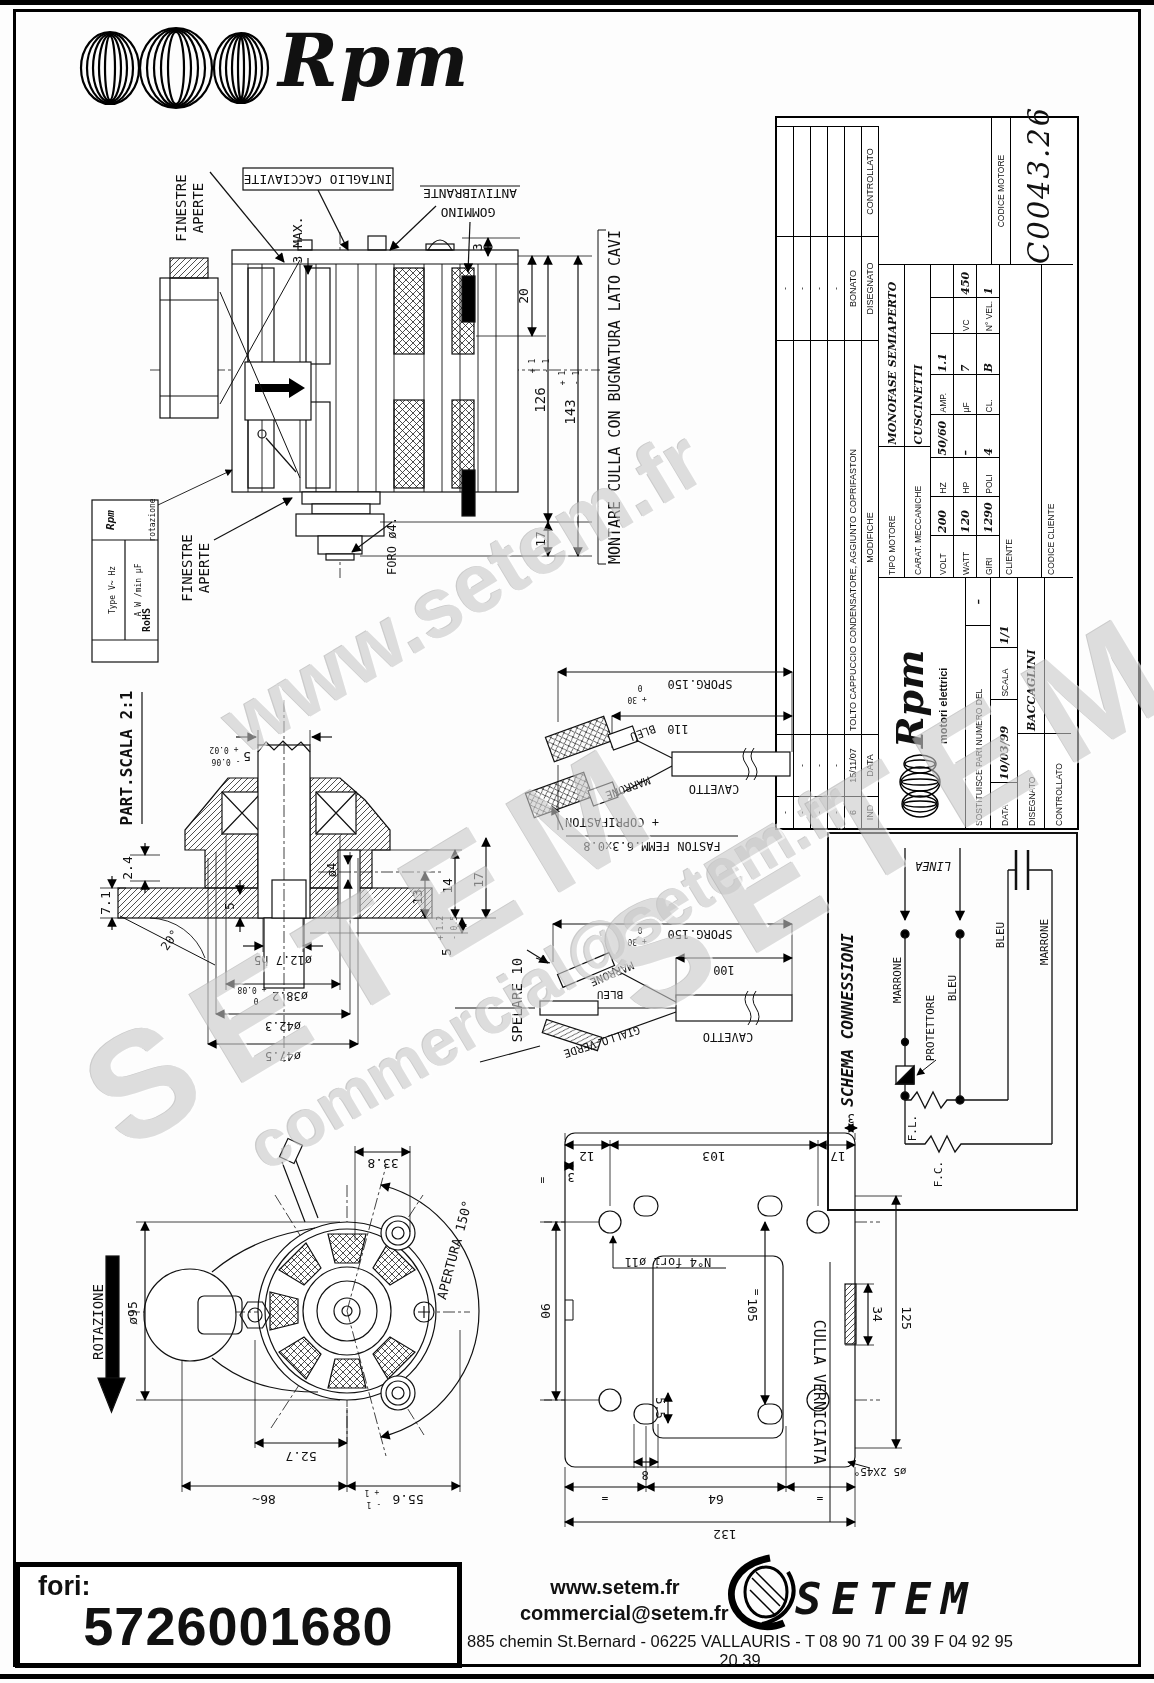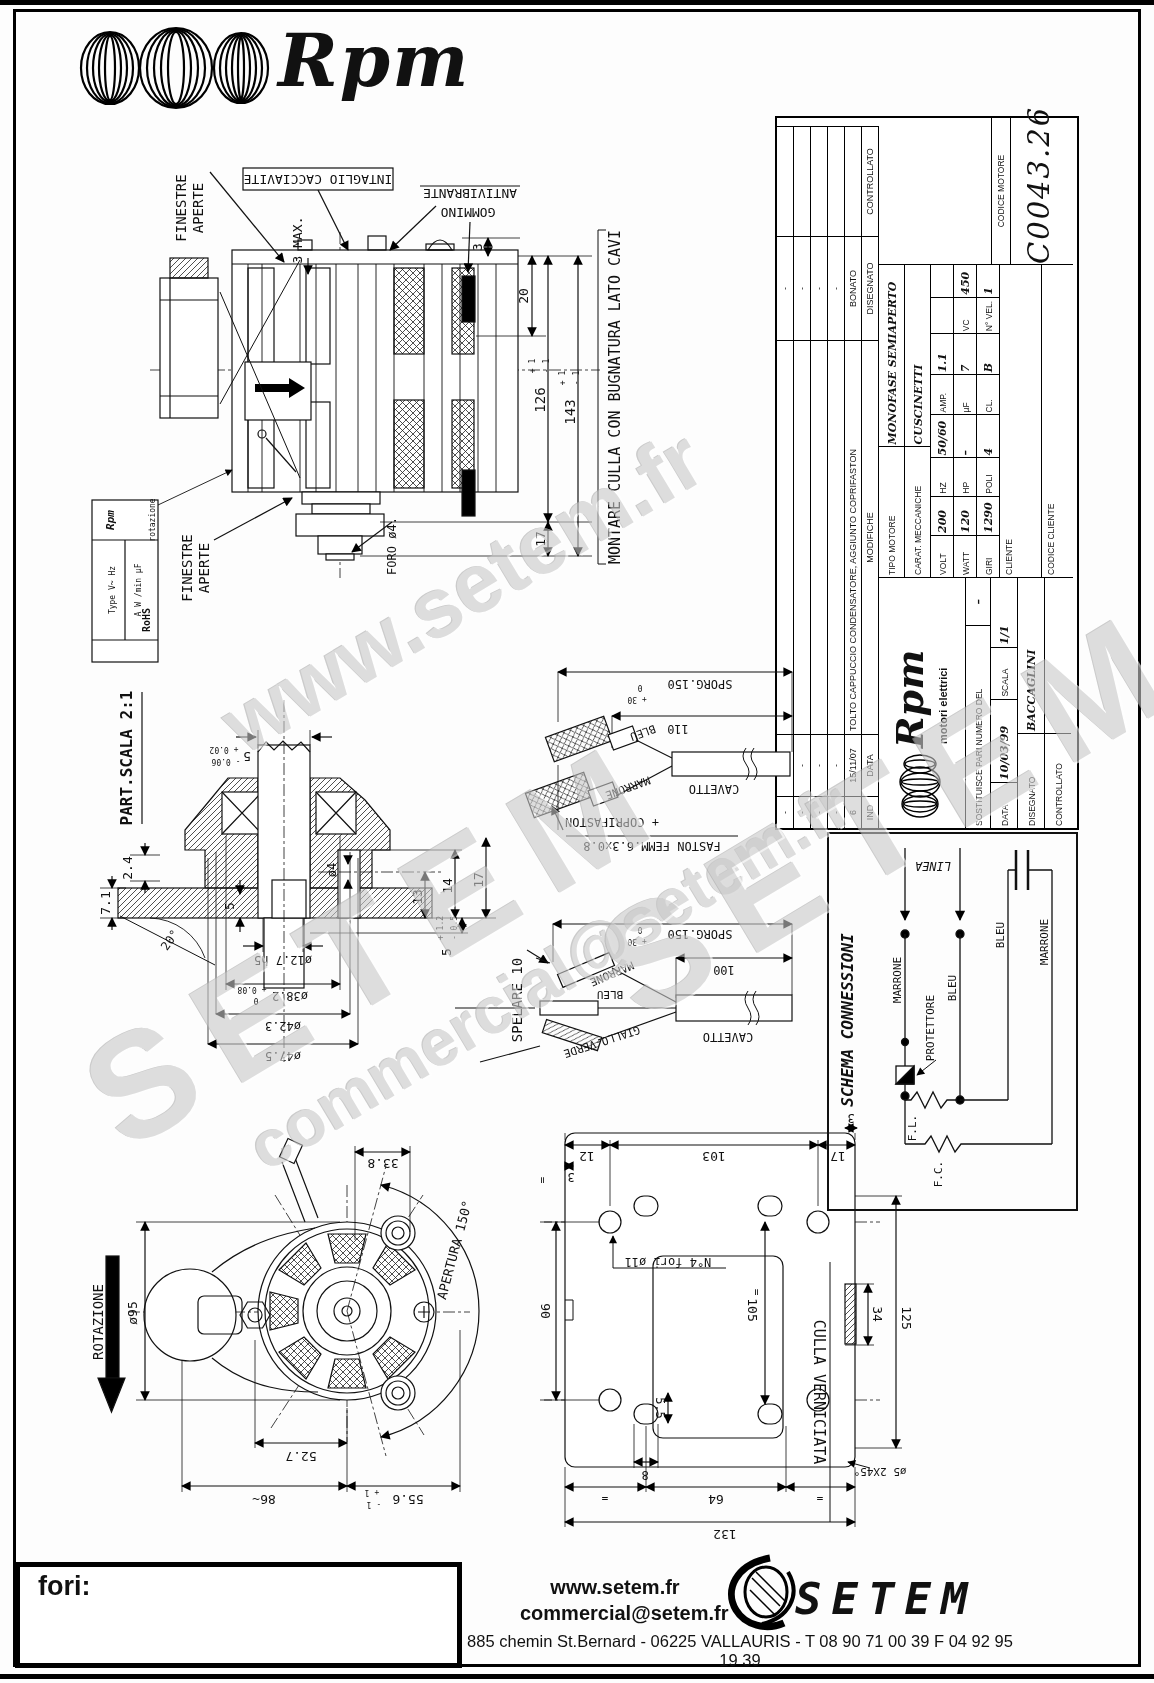--- a/index.html
+++ b/index.html
@@ -593,19 +593,20 @@
    </div>
   </div>
 
   <div class="wm" style="left:205px;top:690px;font-size:84px;transform:rotate(-31deg)">www.setem.fr</div>
   <div class="wm" style="left:55px;top:1035px;font-size:150px;letter-spacing:26px;transform:rotate(-31deg)">SETEM</div>
   <div class="wm" style="left:235px;top:1120px;font-size:66px;transform:rotate(-31deg)">commercial@setem.fr</div>
   <div class="wm" style="left:570px;top:905px;font-size:150px;letter-spacing:26px;transform:rotate(-31deg)">SETEM</div>
 
   <div id="code-box">
     <div id="code-label">fori:</div>
+    <div id="code-value">5726001680</div>
   </div>
   <div id="foot-mid">
     <div>www.setem.fr</div>
     <div>commercial@setem.fr</div>
   </div>
-  <div id="foot-addr">885 chemin St.Bernard  -  06225 VALLAURIS  -  T 08 90 71 00 39   F 04 92 95 19 39</div>
+  <div id="foot-addr">885 chemin St.Bernard  -  06225 VALLAURIS  -  T 08 90 71 00 39   F 04 92 95 20 39</div>
 </div>
 
 </body></html>

